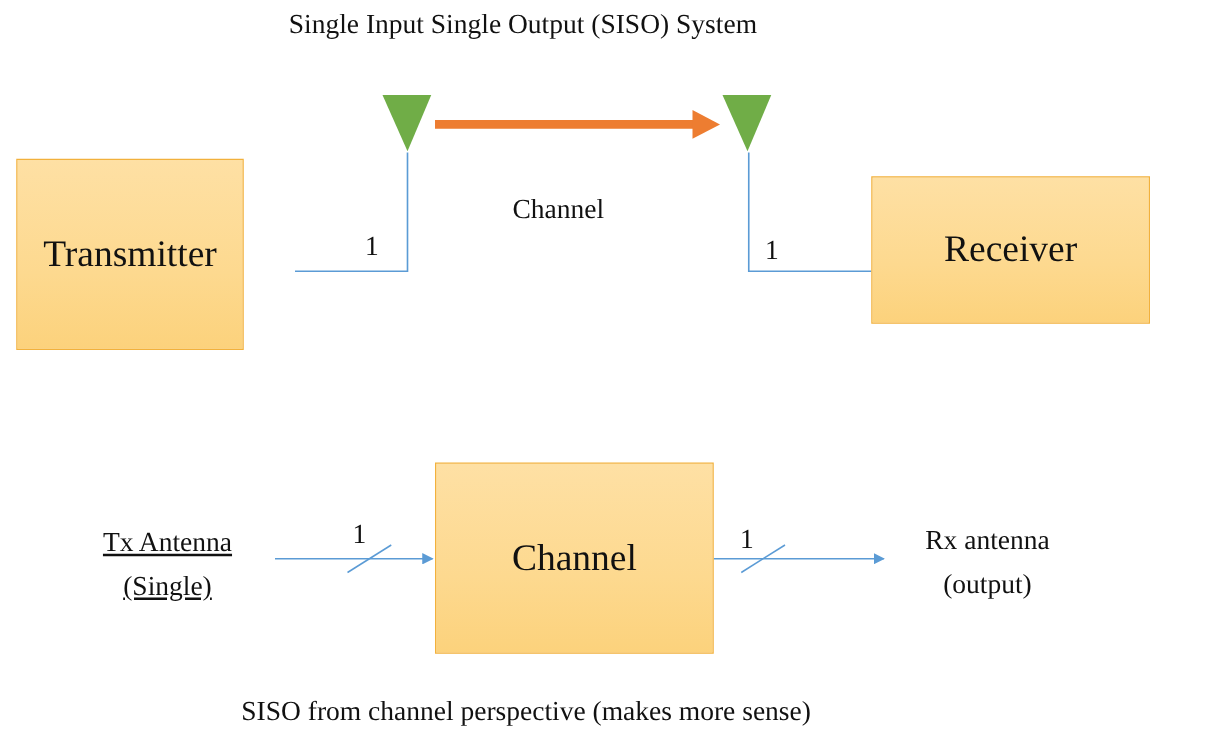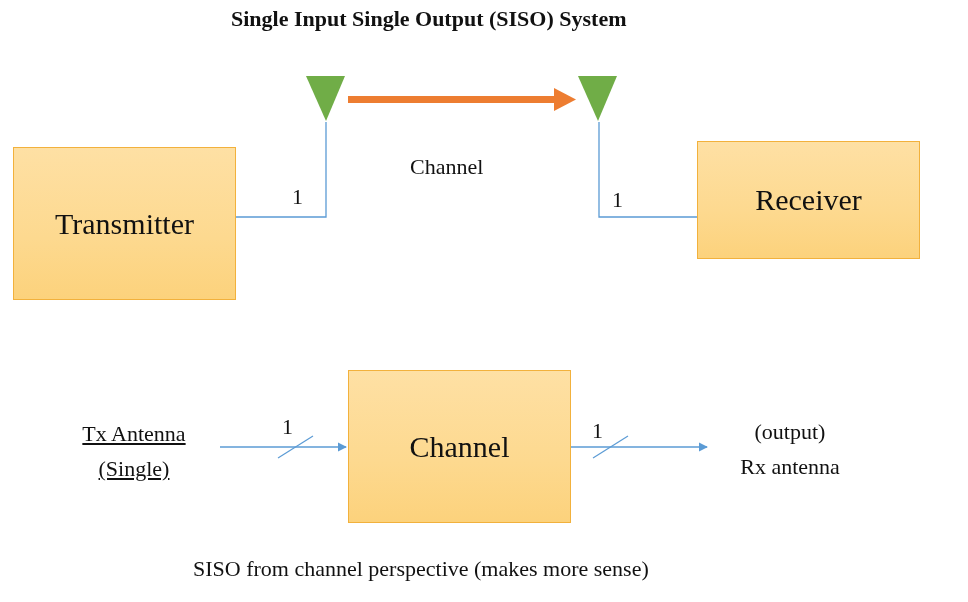--- a/index.html
+++ b/index.html
@@ -9,21 +9,21 @@
   .box { position: absolute; box-sizing: border-box;
          background: linear-gradient(180deg, #fee0a4 0%, #fdd98f 60%, #fcd27c 100%);
          border: 1.5px solid #f2b13c;
          display: flex; align-items: center; justify-content: center;
          font-size: 30px; }
   svg.wires { position: absolute; left: 0; top: 0; }
 </style>
 </head>
 <body>
 
-<div class="txt" style="left:231px; top:6px; font-size:22px;font-weight:bold;">Single Input Single Output (SISO) System</div>
+<div class="txt" style="left:231px; top:6px; font-size:22px;">Single Input Single Output (SISO) System</div>
 
 <svg class="wires" width="968" height="602">
   <defs>
     <marker id="bluehead" viewBox="0 0 10 10" refX="9" refY="5" markerWidth="7" markerHeight="7" orient="auto">
       <path d="M0,0 L10,5 L0,10 z" fill="#5b9bd5"></path>
     </marker>
   </defs>
 
   <polygon points="306,76 345,76 326,121" fill="#70ad47"></polygon>
 
@@ -38,21 +38,21 @@
 
   <polyline points="697,217 599,217 599,122" fill="none" stroke="#5b9bd5" stroke-width="1.3"></polyline>
 
   <line x1="220" y1="447" x2="346" y2="447" stroke="#5b9bd5" stroke-width="1.3" marker-end="url(#bluehead)"></line>
   <line x1="278" y1="458" x2="313" y2="436" stroke="#5b9bd5" stroke-width="1.2"></line>
 
   <line x1="571" y1="447" x2="707" y2="447" stroke="#5b9bd5" stroke-width="1.3" marker-end="url(#bluehead)"></line>
   <line x1="593" y1="458" x2="628" y2="436" stroke="#5b9bd5" stroke-width="1.2"></line>
 </svg>
 
-<div class="box" style="left:13px; top:147px; width:223px; height:153px;">
+<div class="box" style="left:13px; top:127px; width:182px; height:153px;">
   <span>Transmitter</span>
 </div>
 <div class="box" style="left:697px; top:141px; width:223px; height:118px;">
   <span>Receiver</span>
 </div>
 
 <div class="txt" style="left:410px; top:154px; font-size:22px;">Channel</div>
 <div class="txt" style="left:292px; top:184px; font-size:22px;">1</div>
 <div class="txt" style="left:612px; top:187px; font-size:22px;">1</div>
 
@@ -61,17 +61,17 @@
   <div>(Single)</div>
 </div>
 <div class="txt" style="left:282px; top:414px; font-size:22px;">1</div>
 
 <div class="box" style="left:348px; top:370px; width:223px; height:153px;">
   <span>Channel</span>
 </div>
 
 <div class="txt" style="left:592px; top:418px; font-size:22px;">1</div>
 <div class="txt" style="left:715px; top:414px; width:150px; text-align:center; font-size:22px; line-height:35px;">
+  <div>Rx antenna</div>
   <div>(output)</div>
-  <div>Rx antenna</div>
 </div>
 
 <div class="txt" style="left:193px; top:556px; font-size:22px;text-align:right;">SISO from channel perspective (makes more sense)</div>
 
 </body></html>

